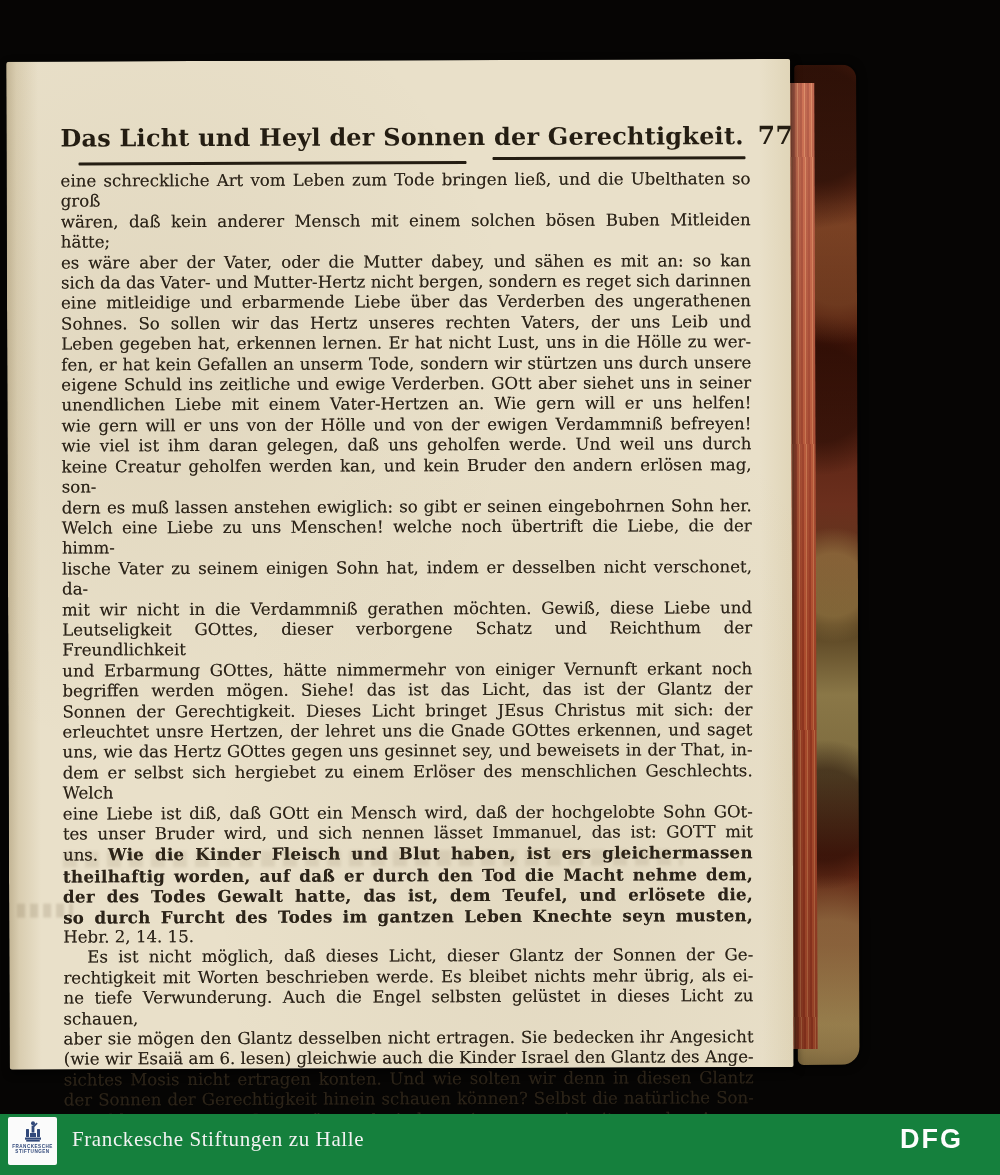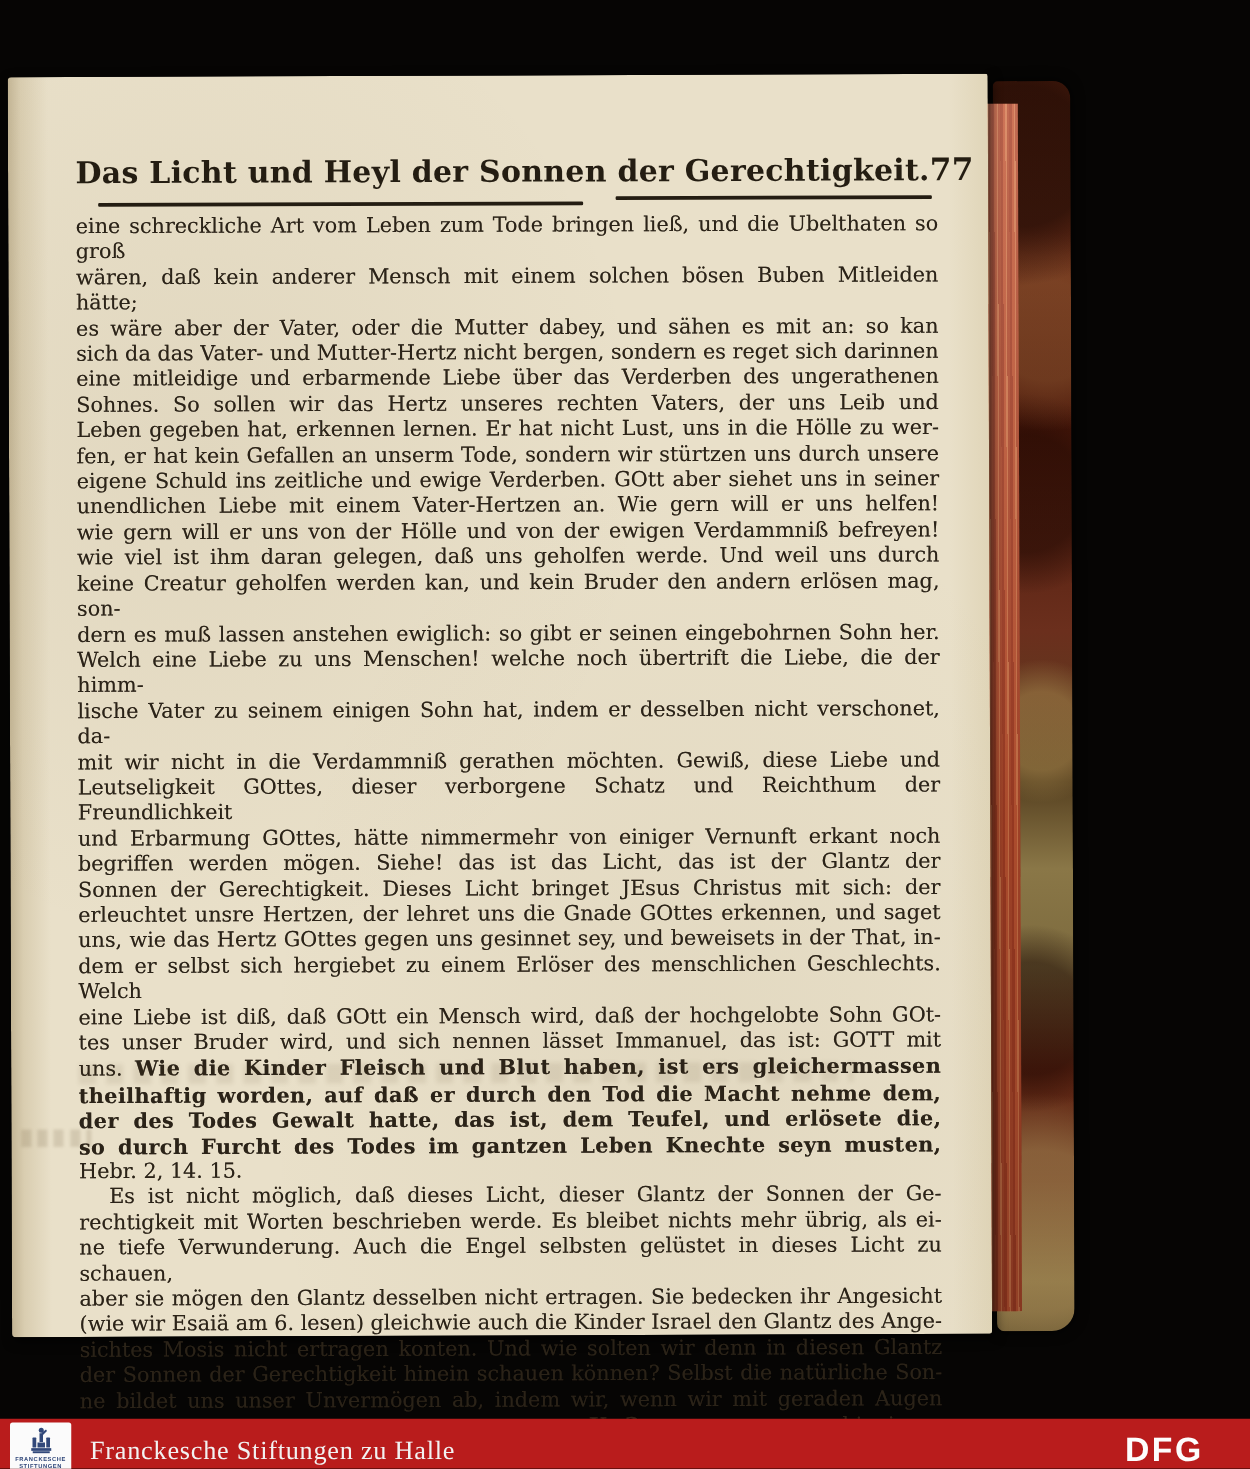--- a/index.html
+++ b/index.html
@@ -39,21 +39,21 @@
       radial-gradient(ellipse at 70% 80%, rgba(120,100,60,.06), transparent 45%),
       linear-gradient(90deg,#c3b595 0px,#d9cdb0 10px,#e9e0c9 32px,#e9e0c9 96%,#e0d5b8 100%);
     box-shadow:2px 3px 9px rgba(0,0,0,.75);
     color:#2b2318;
   }
   .page-header{
     position:absolute;top:62px;left:54px;width:690px;
     text-align:center;font-size:24px;font-weight:bold;color:#241d12;
     letter-spacing:.2px;white-space:nowrap;
   }
-  .page-header .pgnum{font-size:25px;}
+  .page-header .pgnum{margin-left:14px;font-size:25px;}
   .rule{position:absolute;background:#241d12;height:3px;border-radius:1px;}
   .rule-l{left:72px;top:101px;width:388px;}
   .rule-r{left:486px;top:97px;width:253px;}
   .text-block{
     position:absolute;left:54px;top:110px;width:690px;
     font-size:16.6px;line-height:20.4px;
     color:#2b2318;text-shadow:0 0 .4px rgba(43,35,24,.55);
   }
   .line{text-align:justify;text-align-last:justify;white-space:normal;}
   .line.left{text-align-last:left;}
@@ -65,21 +65,21 @@
   .showthrough{
     position:absolute;left:54px;top:790px;width:620px;height:16px;opacity:.18;filter:blur(1.5px);
     background:repeating-linear-gradient(90deg, rgba(80,60,30,.5) 0 14px, transparent 14px 22px);
   }
   .smudge{
     position:absolute;left:8px;top:842px;width:56px;height:14px;opacity:.25;filter:blur(1.2px);
     background:repeating-linear-gradient(90deg, rgba(90,70,40,.6) 0 8px, transparent 8px 13px);
   }
   
   .footer-bar{
-    position:absolute;left:0;bottom:0;width:1000px;height:40px;background:#b91c1c;
+    position:absolute;left:0;bottom:0;width:1000px;height:61px;background:#15803d;
   }
   .logo-box{
     position:absolute;left:8px;top:3px;width:49px;height:48px;background:#fbfbfb;border-radius:2px;
     display:flex;flex-direction:column;align-items:center;justify-content:flex-start;padding-top:3px;box-sizing:border-box;
   }
   .logo-emblem{width:18px;height:22px;display:block;}
   .logo-caption{
     margin-top:2px;font-family:"Liberation Sans",sans-serif;font-size:4.6px;line-height:5.4px;
     font-weight:bold;color:#31487a;letter-spacing:.5px;text-align:center;
   }

